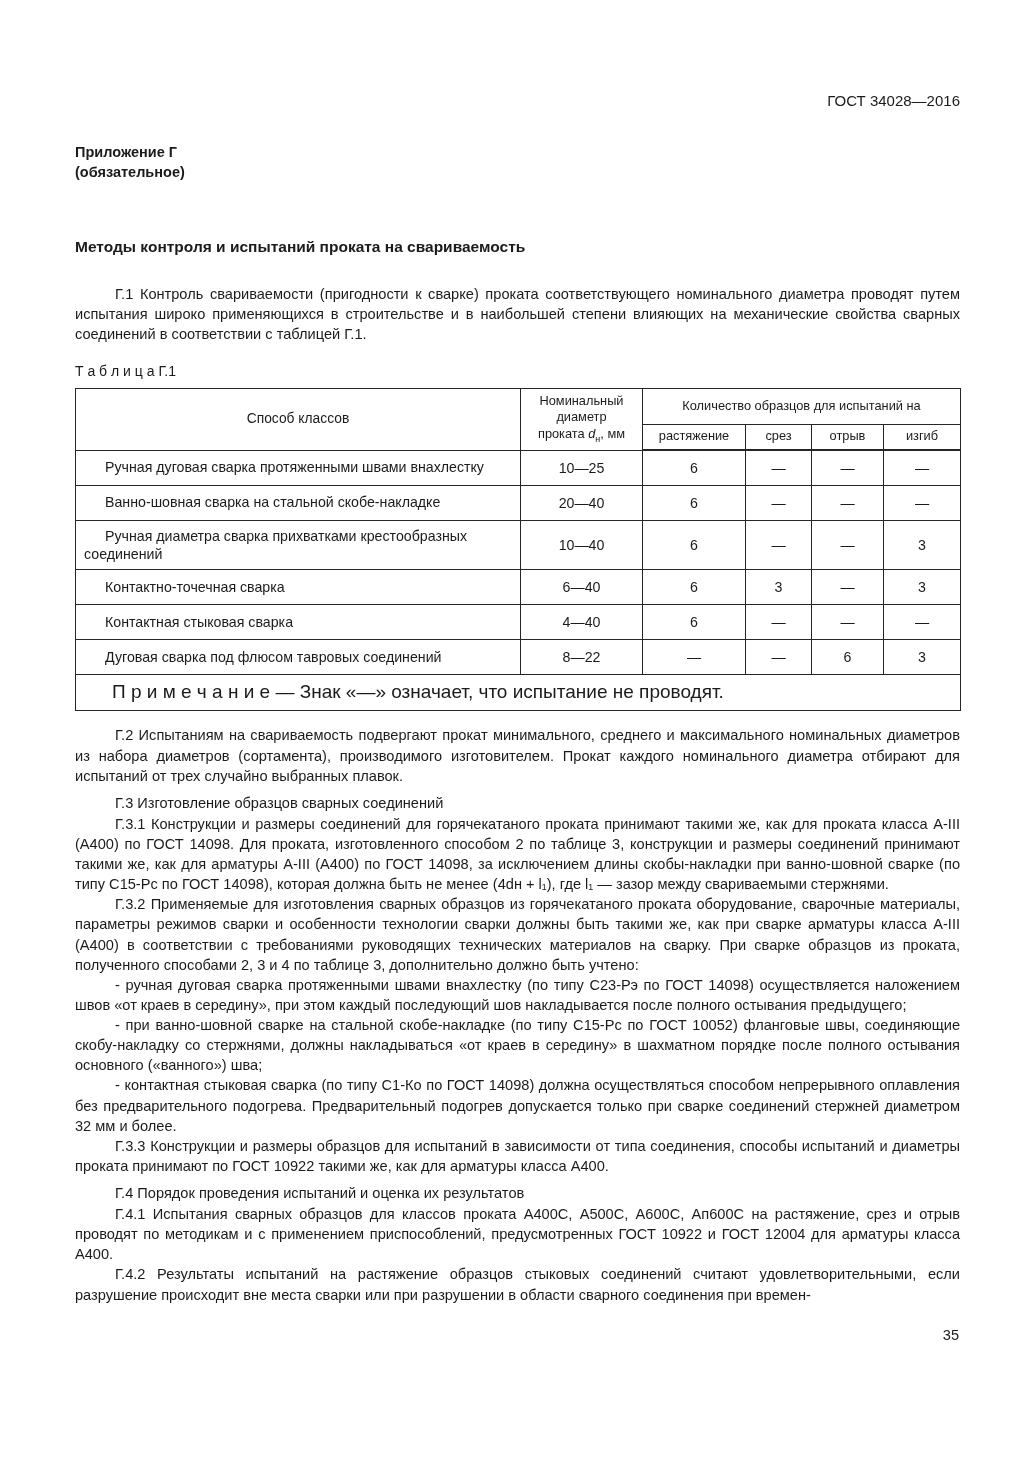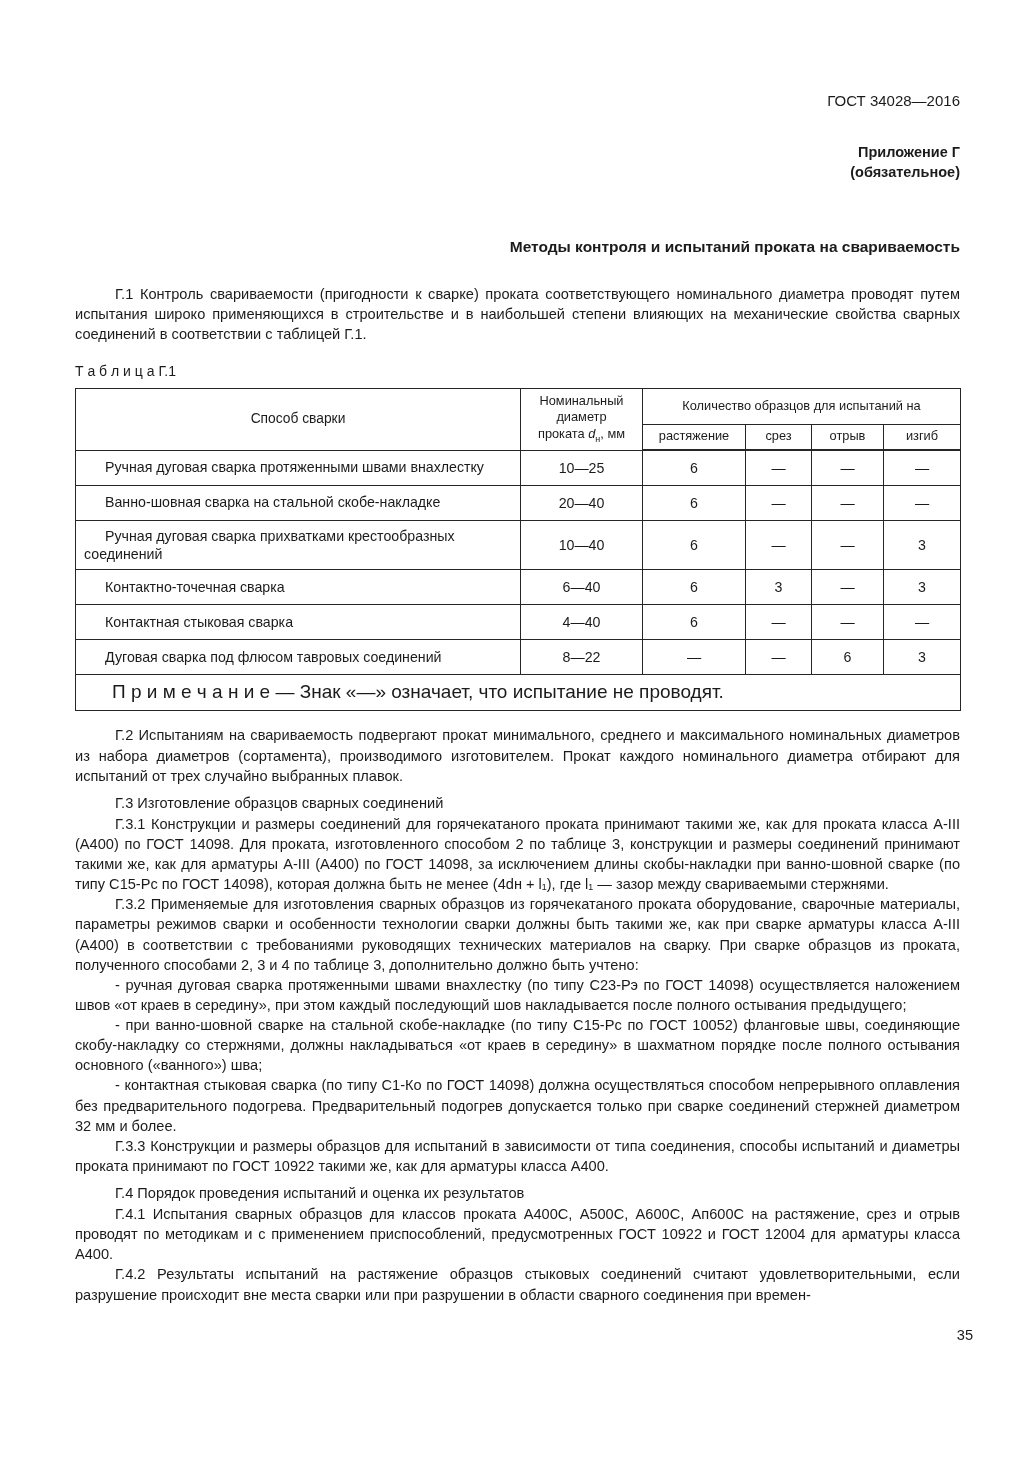--- a/index.html
+++ b/index.html
@@ -16,28 +16,28 @@
     padding: 92px 73px 0 75px;
     overflow: hidden;
   }
   .doc-header {
     text-align: right;
     font-weight: normal;
     font-size: 15px;
   }
   .appendix {
     margin-top: 34px;
-    text-align: right;
+    text-align: left;
     font-weight: bold;
     font-size: 14.5px;
     line-height: 1.35;
   }
   .main-title {
     margin-top: 56px;
-    text-align: right;
+    text-align: left;
     font-weight: bold;
     font-size: 15.5px;
   }
   .para {
     font-size: 14.6px;
     line-height: 1.38;
     text-align: justify;
     text-indent: 40px;
   }
   .mt-first { margin-top: 28px; }
@@ -84,21 +84,21 @@
     text-align: center;
     font-size: 14.2px;
   }
   .note-cell {
     font-size: 19px;
     padding: 6px 8px 7px 36px;
     text-align: left;
   }
   .page-number {
     position: absolute;
-    right: 60px;
+    right: 74px;
     bottom: 118px;
     font-size: 14.6px;
   }
   sub { font-size: 70%; }
   .ital { font-style: italic; }
 </style>
 </head>
 <body>
 
 <div class="page">
@@ -120,21 +120,21 @@
     <colgroup>
       <col style="width:445px">
       <col style="width:122px">
       <col style="width:103px">
       <col style="width:66px">
       <col style="width:72px">
       <col style="width:77px">
     </colgroup>
     <tbody>
       <tr class="hdr1">
-        <td class="th method-h" rowspan="2">Способ сварки</td>
+        <td class="th method-h" rowspan="2">Способ классов</td>
         <td class="th" rowspan="2">
           <span>Номинальный</span><br>
           <span>диаметр</span><br>
           <span>проката </span><span class="ital">d</span><sub>н</sub><span>, мм</span>
         </td>
         <td class="th" colspan="4">Количество образцов для испытаний на</td>
       </tr>
       <tr class="hdr2">
         <td class="th">растяжение</td>
         <td class="th">срез</td>
@@ -152,21 +152,21 @@
       </tr>
       <tr>
         <td class="method">Ванно-шовная сварка на стальной скобе-накладке</td>
         <td class="num">20—40</td>
         <td class="num">6</td>
         <td class="num">—</td>
         <td class="num">—</td>
         <td class="num">—</td>
       </tr>
       <tr>
-        <td class="method">Ручная дуговая сварка прихватками крестообразных соединений</td>
+        <td class="method">Ручная диаметра сварка прихватками крестообразных соединений</td>
         <td class="num">10—40</td>
         <td class="num">6</td>
         <td class="num">—</td>
         <td class="num">—</td>
         <td class="num">3</td>
       </tr>
       <tr>
         <td class="method">Контактно-точечная сварка</td>
         <td class="num">6—40</td>
         <td class="num">6</td>

